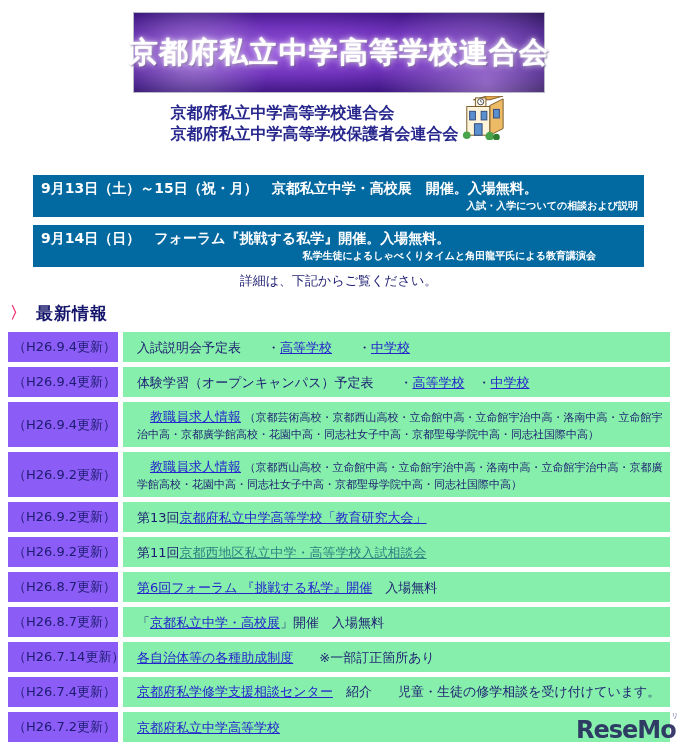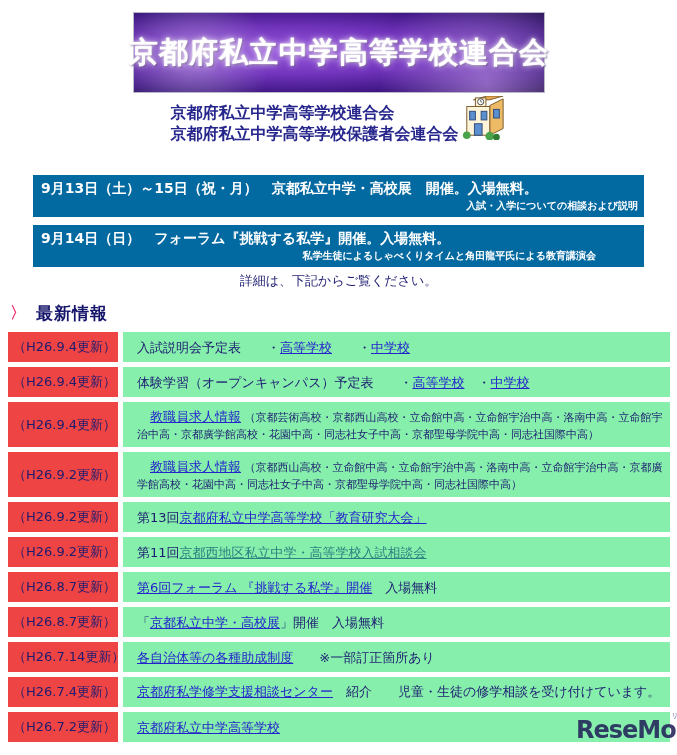--- a/index.html
+++ b/index.html
@@ -44,21 +44,21 @@
   .detail-note { margin-top:5px; text-align:center; font-size:13px; color:#1c1c70; }
 
   
   .news-heading { margin:12px 0 7px 10px; display:flex; align-items:center; }
   .news-bullet { color:#ee3377; font-weight:bold; font-size:16px; margin-right:10px; }
   .news-title { color:#15156b; font-weight:bold; font-size:17px; letter-spacing:1px;text-align:center; }
 
   .news-table { margin:0 7px 0 8px; }
   .news-row { display:flex; margin-bottom:5px; }
   .date-cell {
-    width:110px; flex:0 0 110px; background:#ef4444; font-size:13px;
+    width:110px; flex:0 0 110px; background:#8b5cf6; font-size:13px;
     display:flex; align-items:center; padding-left:5px; margin-right:5px;
     white-space:nowrap;
   }
   .content-cell {
     flex:1 1 auto; background:#86efac; font-size:13px; line-height:17px;
     display:block; padding:6px 6px 5px 14px; min-height:30px;
   }
   .news-row.h1 .content-cell { display:flex; align-items:center; padding-top:0; padding-bottom:0; }
   .plain { color:#1c1c70; }
   .lnk { color:#2424cc; text-decoration:underline; cursor:pointer; }

